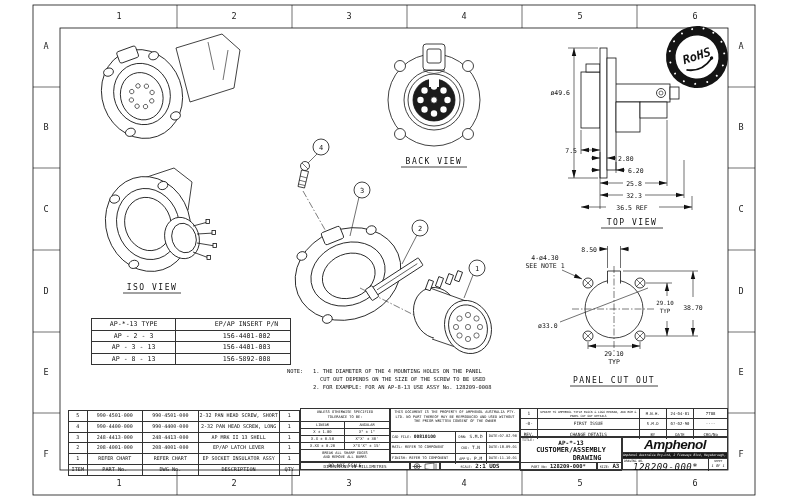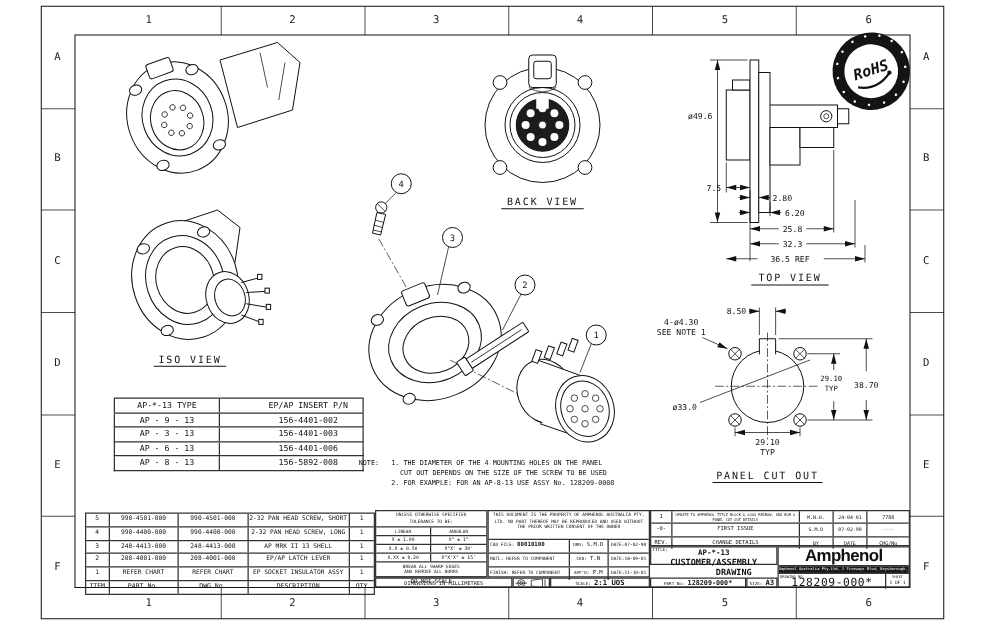--- a/index.html
+++ b/index.html
@@ -58,30 +58,30 @@
   .rev-row{display:flex;height:9.3px;border-bottom:1px solid #333;}
   .rev-row:last-child{border-bottom:none;}
   .rev-row div{border-right:1px solid #333;text-align:center;overflow:hidden;white-space:nowrap;}
   .rv1{width:16px;font-size:4.4px;line-height:9px;}
   .rv2{width:102px;font-size:4.4px;line-height:9px;}
   .rv2.tiny{font-size:2.9px;line-height:4.4px;white-space:normal!important;padding-top:0.5px;}
   .rv3{width:26px;font-size:3.9px;line-height:9px;}
   .rv4{width:27px;font-size:3.9px;line-height:9px;}
   .rv5{width:33px;font-size:4px;line-height:9px;border-right:none!important;}
   
-  #titlecell{left:520px;top:437px;width:102px;height:15px;border:1px solid #333;text-align:center;}
+  #titlecell{left:520px;top:437px;width:102px;height:34px;border:1px solid #333;text-align:center;}
   .ttl-lab{position:absolute;left:1px;top:0;font-size:3.4px;}
   .ttl-1{font-size:6px;font-weight:bold;line-height:7px;padding-top:1px;}
   .ttl-2{font-size:6.8px;font-weight:bold;line-height:8px;}
   .ttl-3{font-size:6.8px;font-weight:bold;line-height:8px;margin-left:32px;}
   #partno-cell b{font-size:5.4px;}
   #size-cell b{font-size:5.8px;}
   .botlab{font-size:3.4px;}
   
-  #amph{left:622px;top:437px;width:106px;height:33px;border:1px solid #333;}
+  #amph{left:622px;top:437px;width:106px;height:33px;border:1px solid #333;font-style:italic;}
   .amph-brand{height:14px;text-align:center;font-family:"Liberation Sans",sans-serif;
               font-weight:bold;font-size:13.5px;line-height:14px;letter-spacing:-0.5px;border-bottom:1px solid #333;}
   .amph-addr{height:5px;font-size:3px;line-height:5px;text-align:center;white-space:nowrap;overflow:hidden;border-bottom:1px solid #333;background:#1a1a1a;color:#fff;}
   .amph-bot{display:flex;height:12px;}
   .amph-dwg{width:86px;border-right:1px solid #333;position:relative;}
   .amph-dwg .lab{position:absolute;left:1px;top:0;font-size:3px;}
   .amph-dwg .num{position:absolute;left:0;right:0;top:2.5px;text-align:center;font-size:9px;letter-spacing:0.5px;}
   .amph-sheet{width:18px;position:relative;}
   .amph-sheet .lab{position:absolute;left:0;right:0;top:0;text-align:center;font-size:2.8px;}
   .amph-sheet .val{position:absolute;left:0;right:0;top:4.5px;text-align:center;font-size:3.6px;}
@@ -423,30 +423,26 @@
 <div class="grid-ref" style="left:731px;top:285px;">D</div>
 <div class="grid-ref" style="left:731px;top:366px;">E</div>
 <div class="grid-ref" style="left:731px;top:448px;">F</div>
 
 <div class="abs" id="insert-table">
   <div class="it-row">
         <div class="it-c1">AP-*-13 TYPE</div>
         <div class="it-c2">EP/AP INSERT P/N</div>
       </div>
   <div class="it-row">
-        <div class="it-c1">AP - 9 - 13</div>
+        <div class="it-c1">AP - 2 - 3</div>
         <div class="it-c2">156-4401-002</div>
       </div>
   <div class="it-row">
         <div class="it-c1">AP - 3 - 13</div>
         <div class="it-c2">156-4401-003</div>
-      </div>
-  <div class="it-row">
-        <div class="it-c1">AP - 6 - 13</div>
-        <div class="it-c2">156-4401-006</div>
       </div>
   <div class="it-row">
         <div class="it-c1">AP - 8 - 13</div>
         <div class="it-c2">156-5892-008</div>
       </div>
 </div>
 
 <div class="abs notetxt" style="left:287px;top:367px;">NOTE:</div>
 <div class="abs notetxt" style="left:313px;top:367px;">1. THE DIAMETER OF THE 4 MOUNTING HOLES ON THE PANEL</div>
 <div class="abs notetxt" style="left:320px;top:375px;">CUT OUT DEPENDS ON THE SIZE OF THE SCREW TO BE USED</div>

